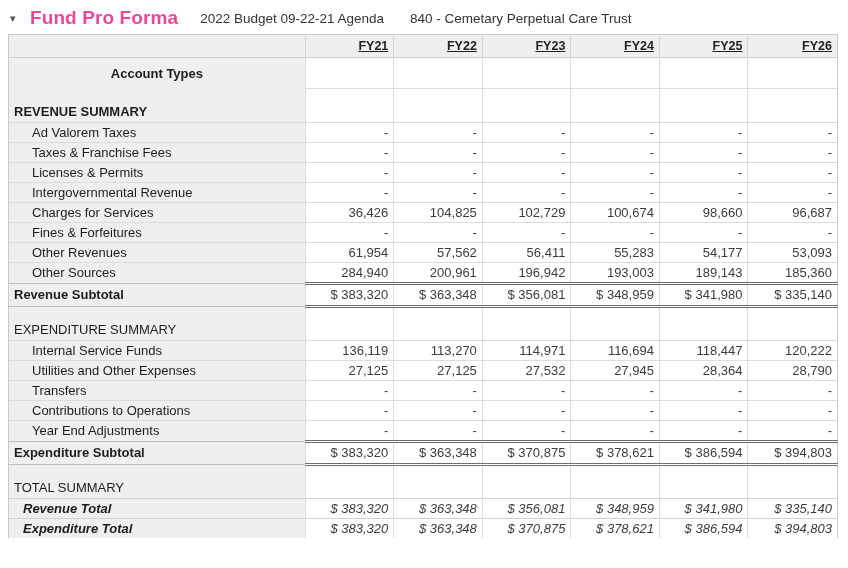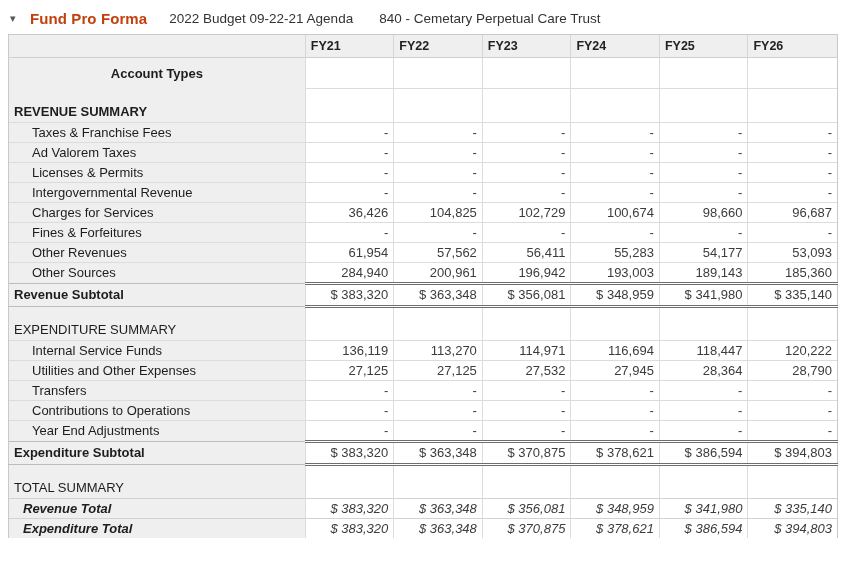--- a/index.html
+++ b/index.html
@@ -1,32 +1,32 @@
 <!DOCTYPE html>
 <html><head>
 <meta charset="utf-8">
 <style>
   html,body{margin:0;padding:0;background:#ffffff;}
   body{font-family:"Liberation Sans","DejaVu Sans",sans-serif;color:#1f1f1f;width:848px;height:568px;overflow:hidden;}
 
   .titlebar{display:flex;align-items:center;padding:6px 0 0 8px;height:24px;}
   .collapse{width:20px;color:#555;font-size:11px;cursor:pointer;text-align:left;padding-left:2px;}
-  .title-main{font-weight:bold;font-size:15px;color:#c2410c;margin-right:22px;letter-spacing:.1px;}
+  .title-main{font-weight:bold;font-size:19px;color:#ec4899;margin-right:22px;letter-spacing:.1px;}
   .title-seg{font-size:13.5px;color:#333;margin-right:26px;}
 
   table{border-collapse:collapse;table-layout:fixed;margin:4px 0 0 8px;width:830px;font-size:13px;}
   col.c-label{width:295px;}
   col.c-fy{width:88px;}
   col.c-fy-last{width:89px;}
 
   th,td{padding:0 5px;overflow:hidden;white-space:nowrap;}
 
   thead th{
-    background:#efefef;height:22px;font-size:12.5px;font-weight:bold;color:#222;text-align:left;
-    border-top:1px solid #c9c9c9;border-bottom:1px solid #cfcfcf;border-left:1px solid #d6d6d6;
+    background:#efefef;height:22px;font-size:12.5px;font-weight:bold;color:#222;text-align:right;
+    border-top:1px solid #c9c9c9;border-bottom:1px solid #cfcfcf;border-left:1px solid #d6d6d6;text-decoration:underline;
   }
   thead th:first-child{border-left:1px solid #c9c9c9;}
   thead th:last-child{border-right:1px solid #c9c9c9;}
 
   td{height:19px;}
   td.lbl{background:#efefef;border-left:1px solid #c9c9c9;color:#1d1d1d;}
   td.num{background:#ffffff;text-align:right;color:#3c3c3c;border-left:1px solid #dcdcdc;}
   td.num:last-child{border-right:1px solid #c9c9c9;}
 
   
@@ -95,30 +95,30 @@
       <tr class="section">
         <td class="lbl">REVENUE SUMMARY</td>
         <td class="num"></td>
         <td class="num"></td>
         <td class="num"></td>
         <td class="num"></td>
         <td class="num"></td>
         <td class="num"></td>
       </tr>
       <tr class="detail">
+        <td class="lbl">Ad Valorem Taxes</td>
+        <td class="num">-</td>
+        <td class="num">-</td>
+        <td class="num">-</td>
+        <td class="num">-</td>
+        <td class="num">-</td>
+        <td class="num">-</td>
+      </tr>
+      <tr class="detail">
         <td class="lbl">Taxes &amp; Franchise Fees</td>
-        <td class="num">-</td>
-        <td class="num">-</td>
-        <td class="num">-</td>
-        <td class="num">-</td>
-        <td class="num">-</td>
-        <td class="num">-</td>
-      </tr>
-      <tr class="detail">
-        <td class="lbl">Ad Valorem Taxes</td>
         <td class="num">-</td>
         <td class="num">-</td>
         <td class="num">-</td>
         <td class="num">-</td>
         <td class="num">-</td>
         <td class="num">-</td>
       </tr>
       <tr class="detail">
         <td class="lbl">Licenses &amp; Permits</td>
         <td class="num">-</td>

